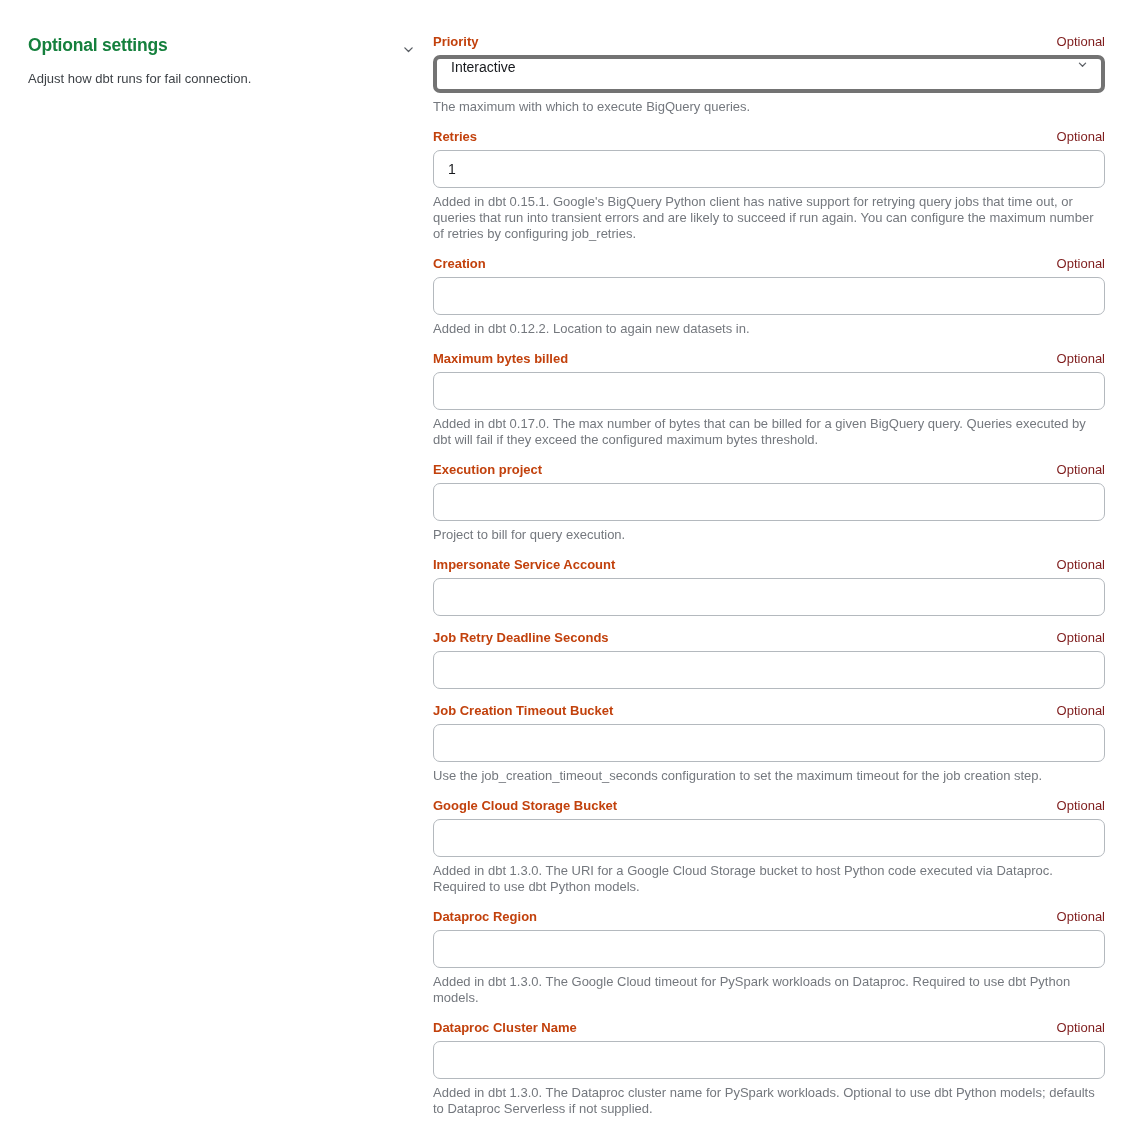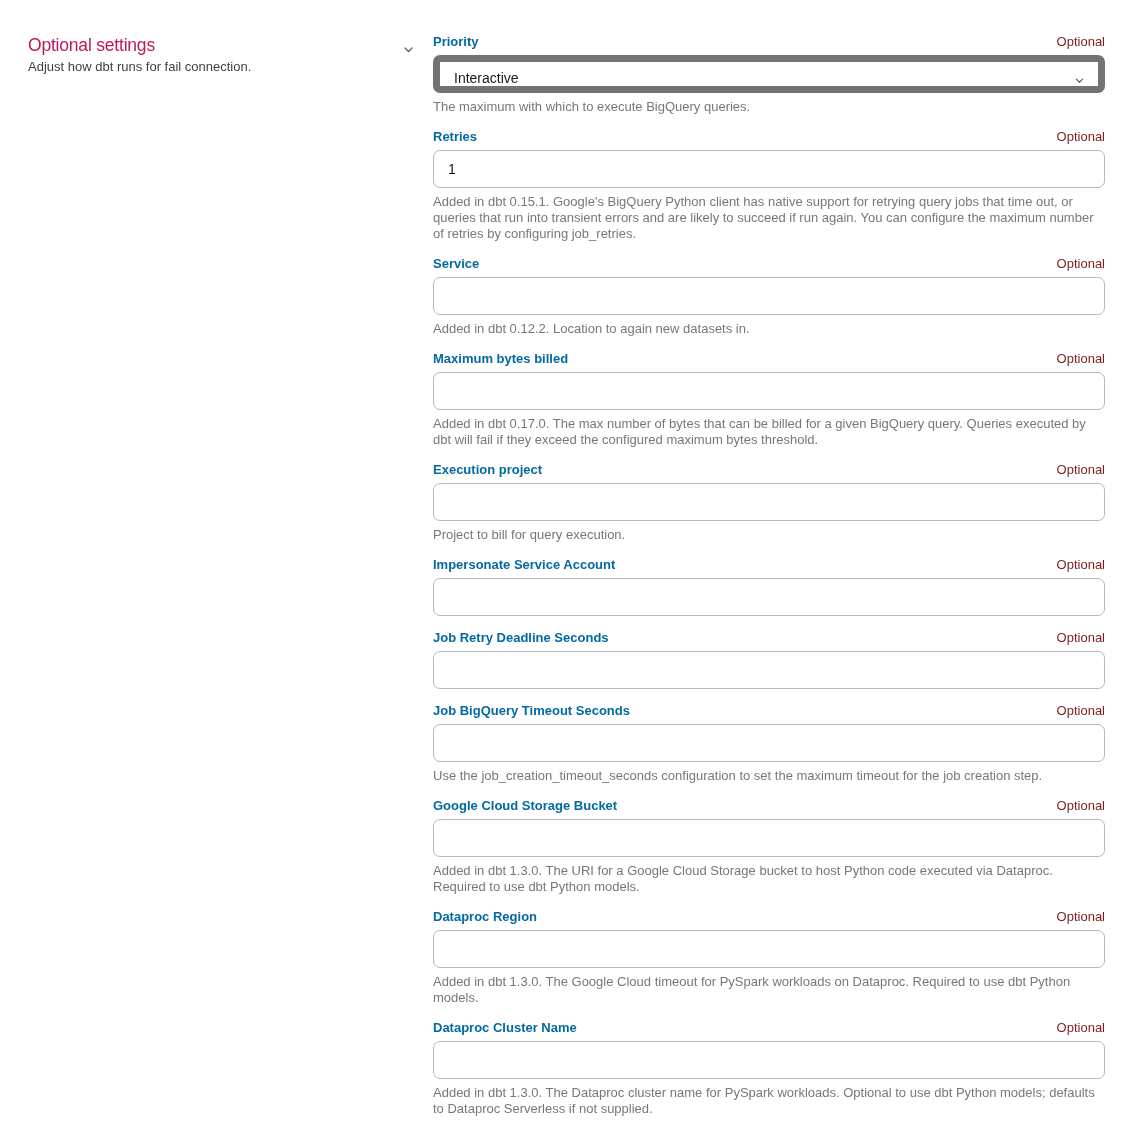--- a/index.html
+++ b/index.html
@@ -23,25 +23,25 @@
   }
   .left-pane {
     flex: 0 0 405px;
     width: 405px;
     display: flex;
     align-items: flex-start;
     justify-content: space-between;
     padding-right: 18px;
   }
   .section-title {
-    margin: 0 0 3px 0;
+    margin: 0 0 15px 0;
     font-size: 17.5px;
-    font-weight: 400;
+    font-weight: 700;
     letter-spacing: -0.2px;
-    color: #be185d;
+    color: #15803d;
     line-height: 22px;
   }
   .section-subtitle {
     font-size: 13px;
     color: #3e4247;
     line-height: 16px;
   }
   .collapse-btn {
     background: none;
     border: none;
@@ -60,21 +60,21 @@
   }
   .field-header {
     display: flex;
     align-items: baseline;
     justify-content: space-between;
     margin-bottom: 5px;
   }
   .field-label {
     font-size: 13px;
     font-weight: 600;
-    color: #0369a1;
+    color: #c2410c;
     line-height: 16px;
   }
   .optional-badge {
     font-size: 13px;
     font-weight: 400;
     color: #7f1d1d;
     line-height: 16px;
   }
   .text-input {
     width: 100%;
@@ -84,26 +84,26 @@
     background: #ffffff;
     padding: 0 14px;
     font-family: "Liberation Sans", sans-serif;
     font-size: 14px;
     color: #17191d;
     outline: none;
   }
   .select-box {
     width: 100%;
     height: 38px;
-    border: 7px solid #737373;
+    border: 4px solid #737373;
     border-radius: 7px;
     background: #ffffff;
     padding: 0 13px 0 14px;
     display: flex;
-    align-items: flex-end;
+    align-items: flex-start;
     justify-content: space-between;
     cursor: pointer;
   }
   .select-value {
     font-size: 14px;
     color: #17191d;
   }
   .select-chevron {
     color: #5d6167;
     line-height: 0;
@@ -157,21 +157,21 @@
       <span class="field-label">Retries</span>
       <span class="optional-badge">Optional</span>
     </div>
     
     <input class="text-input" type="text" aria-label="Retries" value="1" style="">
     <div class="field-helper">Added in dbt 0.15.1. Google's BigQuery Python client has native support for retrying query jobs that time out, or queries that run into transient errors and are likely to succeed if run again. You can configure the maximum number of retries by configuring job_retries.</div>
   </div>
 
   <div class="field">
     <div class="field-header">
-      <span class="field-label">Service</span>
+      <span class="field-label">Creation</span>
       <span class="optional-badge">Optional</span>
     </div>
     
     <input class="text-input" type="text" aria-label="Location" style="">
     <div class="field-helper">Added in dbt 0.12.2. Location to again new datasets in.</div>
   </div>
 
   <div class="field">
     <div class="field-header">
       <span class="field-label">Maximum bytes billed</span>
@@ -206,21 +206,21 @@
     <div class="field-header">
       <span class="field-label">Job Retry Deadline Seconds</span>
       <span class="optional-badge">Optional</span>
     </div>
     
     <input class="text-input" type="text" aria-label="Job Retry Deadline Seconds" style="">
   </div>
 
   <div class="field">
     <div class="field-header">
-      <span class="field-label">Job BigQuery Timeout Seconds</span>
+      <span class="field-label">Job Creation Timeout Bucket</span>
       <span class="optional-badge">Optional</span>
     </div>
     
     <input class="text-input" type="text" aria-label="Job Creation Timeout Seconds" style="">
     <div class="field-helper">Use the job_creation_timeout_seconds configuration to set the maximum timeout for the job creation step.</div>
   </div>
 
   <div class="field">
     <div class="field-header">
       <span class="field-label">Google Cloud Storage Bucket</span>

